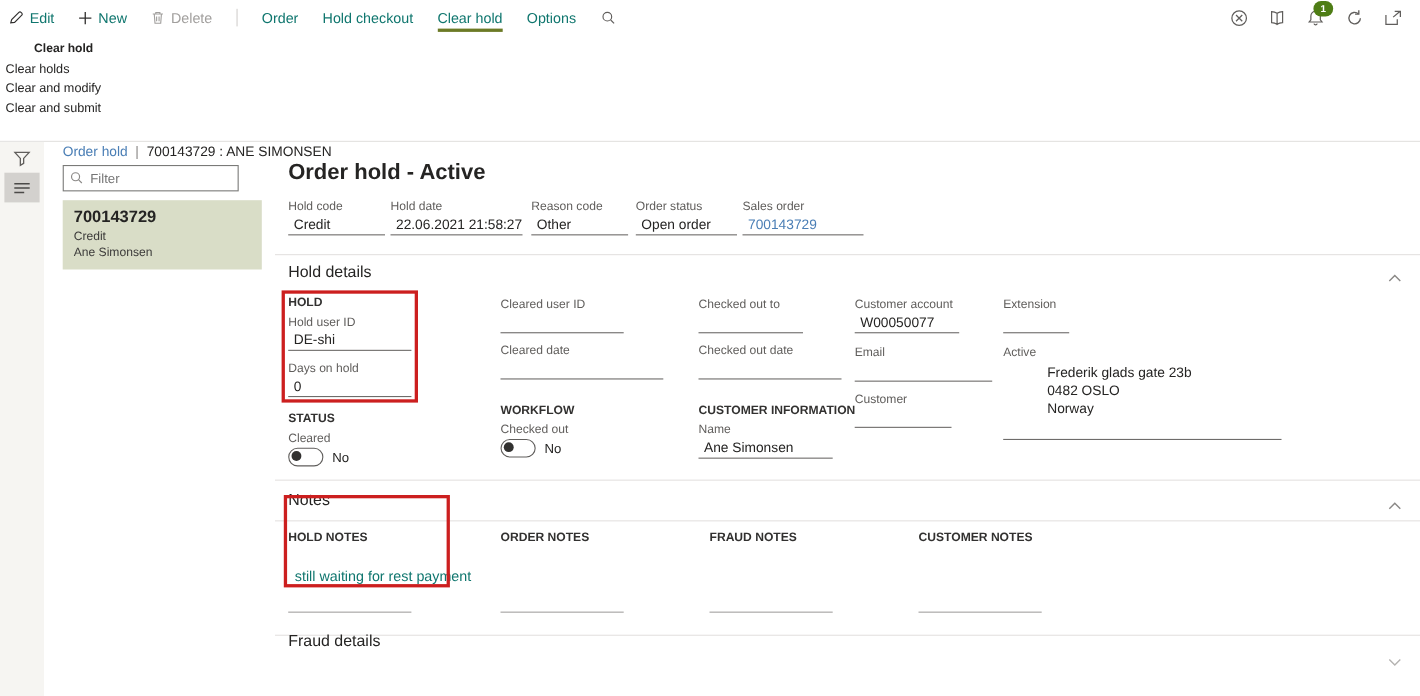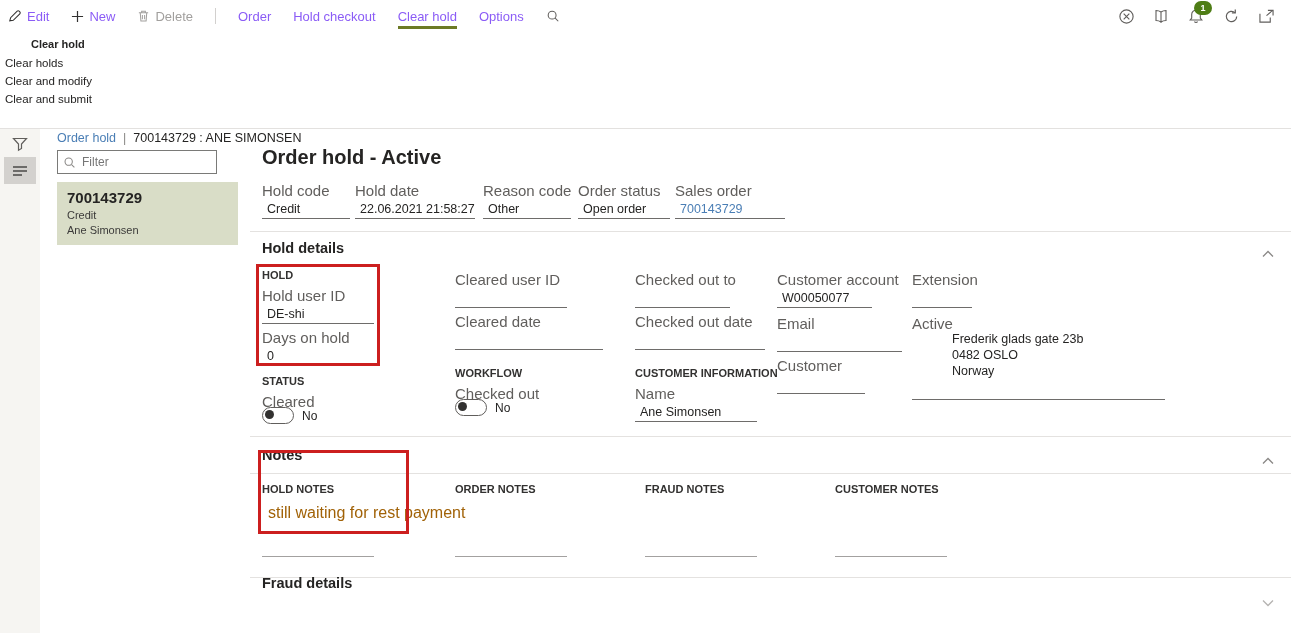--- a/index.html
+++ b/index.html
@@ -6,21 +6,21 @@
   body{
     width:1291px;height:633px;position:relative;overflow:hidden;
     background:#ffffff;color:#252423;
     font-family:"Liberation Sans",sans-serif;
     -webkit-font-smoothing:antialiased;
   }
   .abs{position:absolute}
   
   .toolbar{position:absolute;top:0;left:0;width:100%;height:32px;background:#fff;
     display:flex;align-items:center;padding-left:8px;box-sizing:border-box}
-  .tb-item{display:flex;align-items:center;gap:5px;font-size:13px;color:#8b5cf6;
+  .tb-item{display:flex;align-items:center;gap:5px;font-size:13px;color:#0f766e;
     margin-right:22px;cursor:pointer;white-space:nowrap}
   .tb-item.disabled{color:#a19f9d}
   .tb-item.active{border-bottom:3px solid #6c7a26;padding-bottom:2px;margin-bottom:-5px}
   .tb-sep{width:1px;height:16px;background:#d2d0ce;margin-right:22px}
   .tb-icons{position:absolute;top:7px;right:16px;display:flex;align-items:center;gap:17px}
   .hicon{position:relative;width:18px;height:18px;display:flex;align-items:center;justify-content:center;cursor:pointer}
   .badge{position:absolute;top:-6px;right:-7px;min-width:14px;height:14px;border-radius:8px;
     color:#fff;font-size:9px;font-weight:bold;display:flex;align-items:center;justify-content:center;padding:0 2px}
   
   .flyout{position:absolute;top:38px;left:5px;font-size:11.5px;color:#252423}
@@ -39,26 +39,26 @@
   .filter-wrap input{width:100%;height:100%;box-sizing:border-box;border:1px solid #7a7a78;
     padding:0 4px 0 24px;font-size:12px;font-family:"Liberation Sans",sans-serif;color:#252423;outline:none}
   .filter-wrap .mag{position:absolute;left:6px;top:5px}
   .list-item{position:absolute;left:57px;top:182px;width:181px;height:63px;background:#d9ddc7;
     padding:7px 10px;box-sizing:border-box;cursor:pointer}
   .li-title{font-size:15px;font-weight:bold;color:#252423}
   .li-sub{font-size:11px;color:#3b3a39;margin-top:3px}
   
   .page-title{position:absolute;left:262px;top:146px;font-size:20px;font-weight:bold;color:#252423}
   .field{position:absolute}
-  .lbl{font-size:15px;color:#605e5c;white-space:nowrap}
+  .lbl{font-size:11px;color:#605e5c;white-space:nowrap}
   .grp{font-size:11px;font-weight:bold;color:#323130;white-space:nowrap}
   .fval{font-size:12.5px;color:#252423;border-bottom:1px solid #6e6c6a;
     padding:3px 0 2px 5px;min-height:14px;white-space:nowrap}
   .fval.link{color:#4a7eb5;cursor:pointer}
-  .sec-title{font-size:14.5px;font-weight:bold;color:#252423}
+  .sec-title{font-size:14.5px;font-weight:normal;color:#252423}
   .divider{position:absolute;border-top:1px solid #e4e2e0}
   .chev{position:absolute;cursor:pointer}
   .addr-line{font-size:12.5px;color:#252423;line-height:16px}
   .note-ul{position:absolute;border-top:1px solid #a3a1a0}
   
   .toggle-row{position:absolute;display:flex;align-items:center;gap:8px}
   .toggle{width:30px;height:15px;border:1px solid #605e5c;border-radius:9px;position:relative;background:#fff;cursor:pointer}
   .knob{position:absolute;left:2px;top:2px;width:9px;height:9px;border-radius:50%;background:#323130}
   .tg-label{font-size:12px;color:#252423}
   
@@ -293,21 +293,21 @@
       <polyline points="1,6.5 6,1.5 11,6.5" fill="none" stroke="#8a8886" stroke-width="1.3"></polyline>
     </svg>
 </div>
 <div class="divider" style="left:250px;top:473px;width:1041px"></div>
 
 <div class="abs grp" style="left:262px;top:483px">HOLD NOTES</div>
 <div class="abs grp" style="left:455px;top:483px">ORDER NOTES</div>
 <div class="abs grp" style="left:645px;top:483px">FRAUD NOTES</div>
 <div class="abs grp" style="left:835px;top:483px">CUSTOMER NOTES</div>
 
-<div class="abs" style="left:268px;top:504px;font-size:16px;color:#a16207">still waiting for rest payment</div>
+<div class="abs" style="left:268px;top:516px;font-size:13px;color:#0f766e">still waiting for rest payment</div>
 
 <div class="note-ul" style="left:262px;top:556px;width:112px"></div>
 <div class="note-ul" style="left:455px;top:556px;width:112px"></div>
 <div class="note-ul" style="left:645px;top:556px;width:112px"></div>
 <div class="note-ul" style="left:835px;top:556px;width:112px"></div>
 
 <div class="divider" style="left:250px;top:577px;width:1041px"></div>
 <div class="abs sec-title" style="left:262px;top:575px">Fraud details</div>
 <div class="chev" style="left:1262px;top:593px">
   <svg width="12" height="8" viewBox="0 0 12 8">

